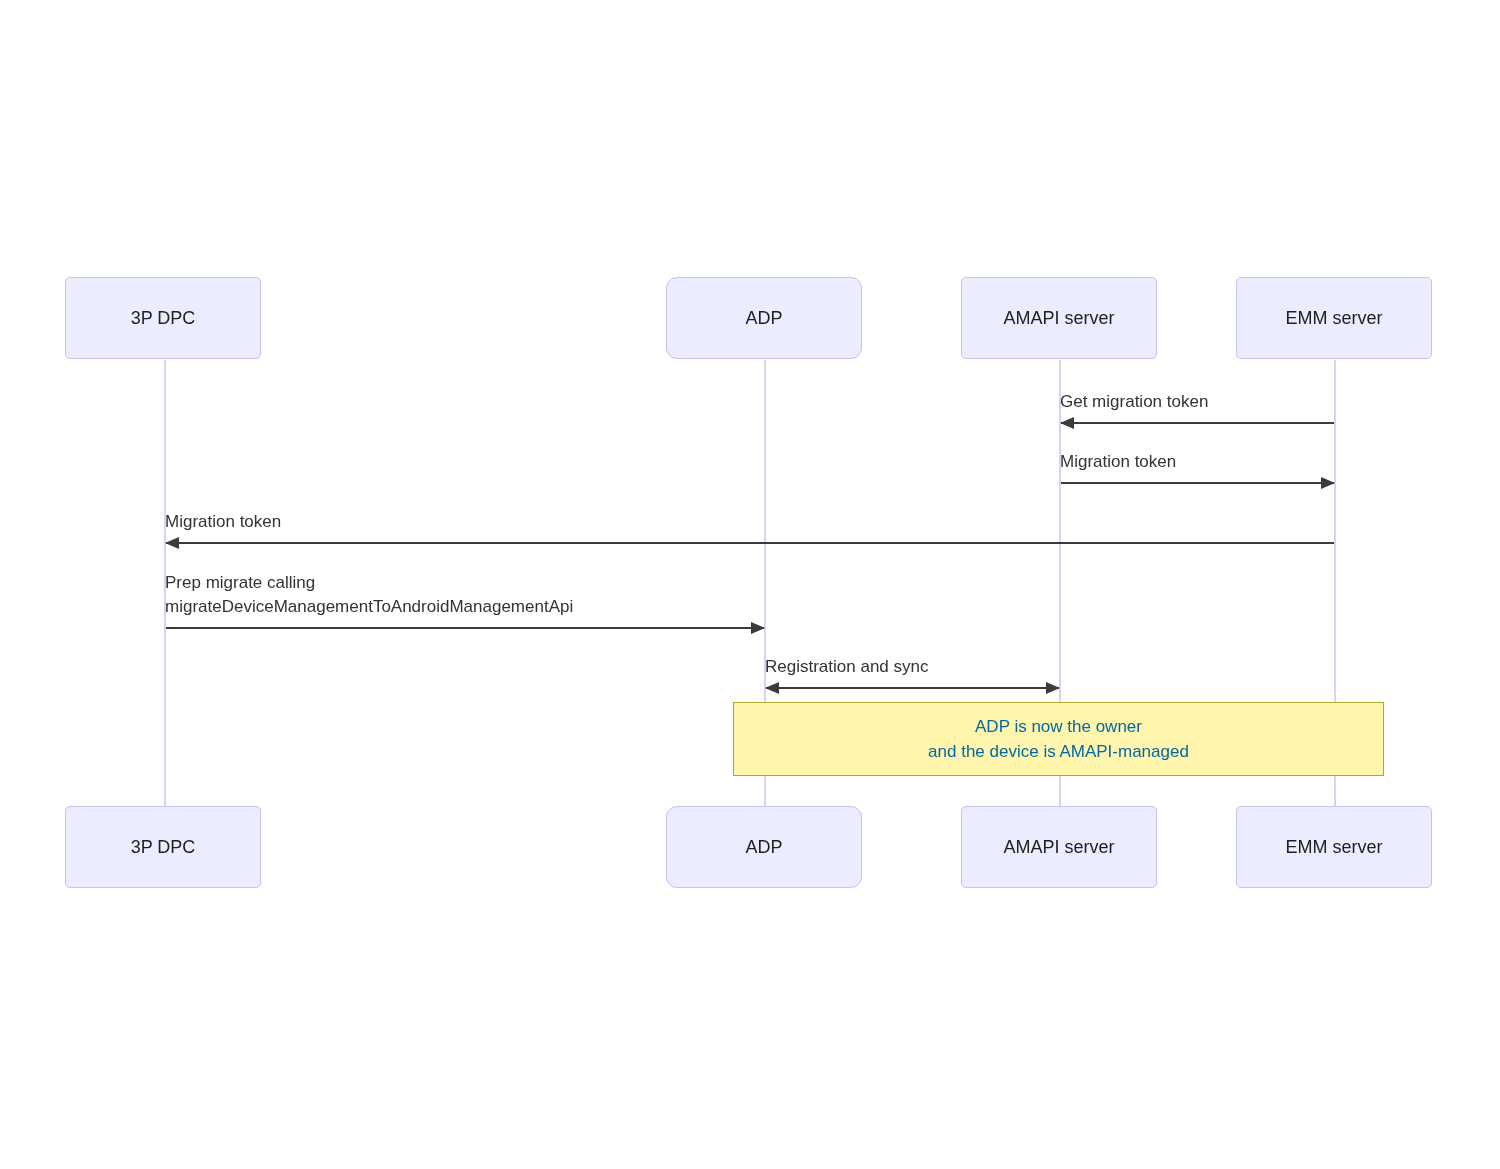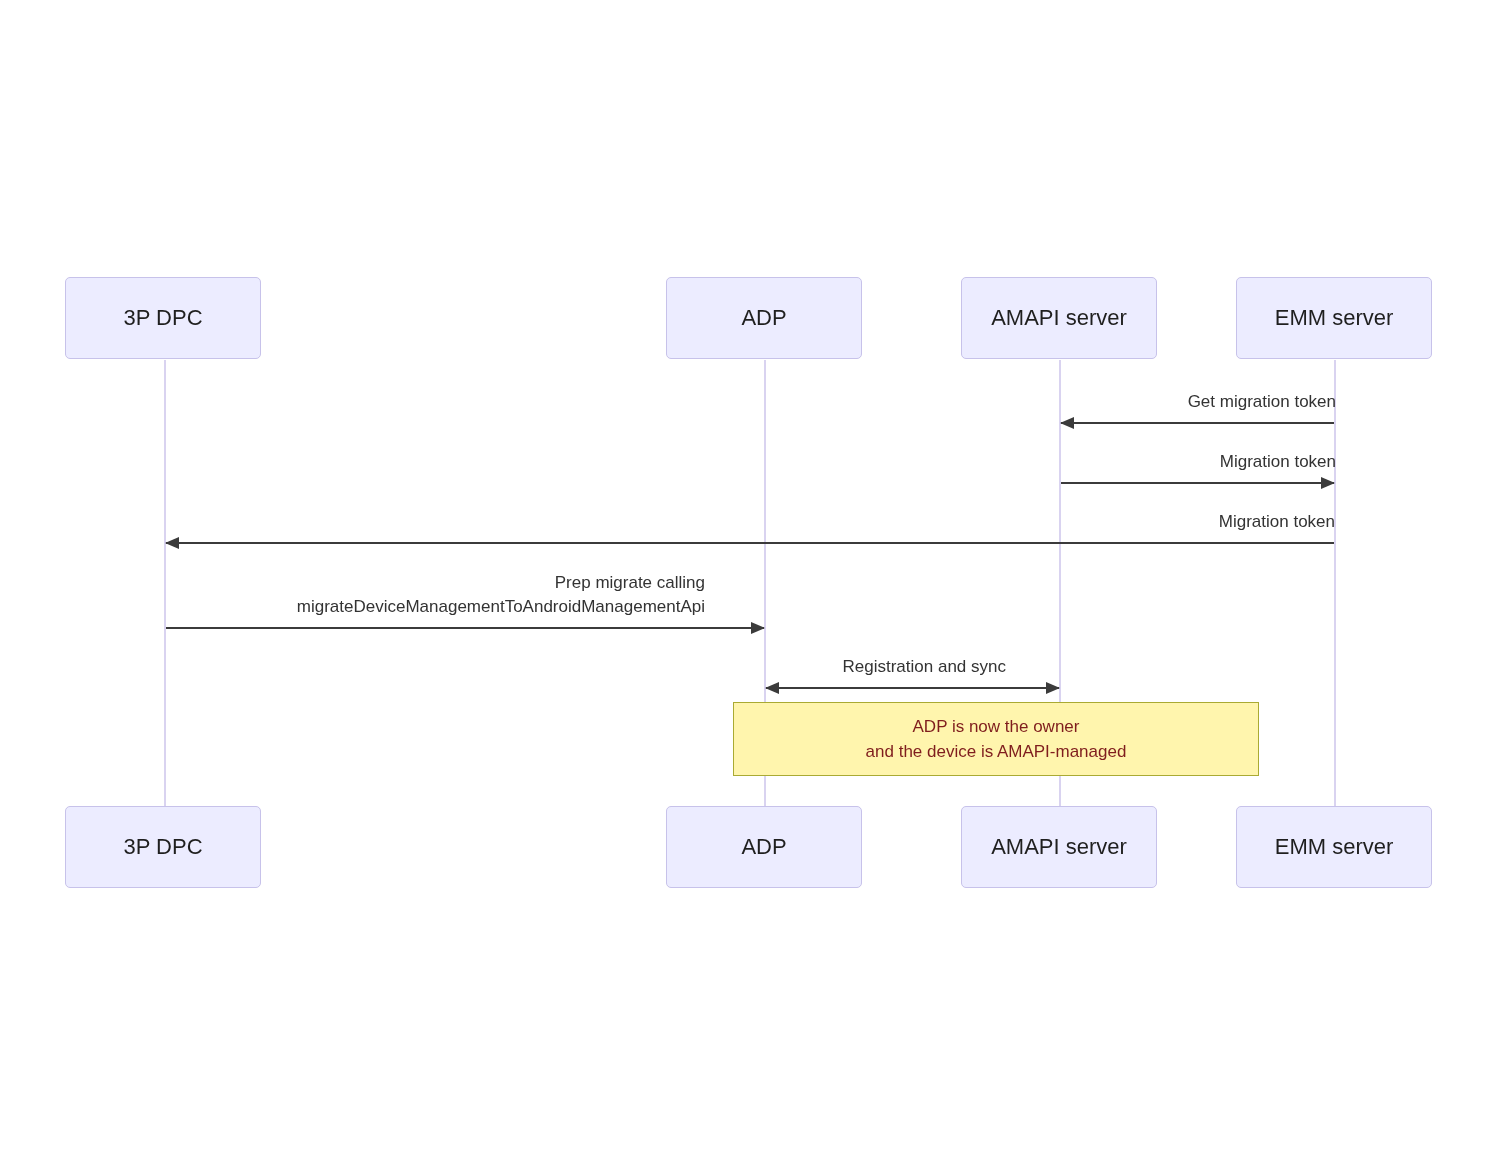--- a/index.html
+++ b/index.html
@@ -19,48 +19,48 @@
   .actor {
     position: absolute;
     width: 196px;
     height: 82px;
     background: #ECECFF;
     border: 1px solid #C7C2EA;
     border-radius: 5px;
     display: flex;
     align-items: center;
     justify-content: center;
-    font-size: 22px;
+    font-size: 18px;
     color: #1f1f1f;
     box-sizing: border-box;
   }
   .actor.row-top    { top: 277px; }
   .actor.row-bottom { top: 806px; }
   .actor.a0 { left: 65px;   }
-  .actor.a1 { left: 666px;  }
+  .actor.a1 { left: 666px; border-radius: 11px;  }
   .actor.a2 { left: 961px; text-align: right;  }
   .actor.a3 { left: 1236px; }
   
   .lifeline {
     position: absolute;
     top: 360px;
     height: 447px;
     width: 2px;
     background: #D9D3F0;
   }
   .lifeline.l0 { left: 164px;  }
   .lifeline.l1 { left: 764px;  }
   .lifeline.l2 { left: 1059px; }
   .lifeline.l3 { left: 1334px; }
   
   .msg-label {
     position: absolute;
     color: #333333;
     font-size: 17px;
-    text-align: right;
+    text-align: left;
     line-height: 24px;
     white-space: nowrap;
   }
   .msg1-label { left: 1060px; width: 276px; top: 390px; }
   .msg2-label { left: 1060px; width: 276px; top: 450px; }
   .msg3-label { left: 165px;  width: 1170px; top: 510px; }
   .msg4-label { left: 165px;  width: 540px;  top: 571px; }
   .msg5-label { left: 765px;  width: 241px;  top: 655px; }
   
   .arrow {
@@ -93,26 +93,26 @@
   .msg1-arrow { top: 422px; left: 1061px; width: 273px; }
   .msg2-arrow { top: 482px; left: 1061px; width: 273px; }
   .msg3-arrow { top: 542px; left: 166px;  width: 1168px; }
   .msg4-arrow { top: 627px; left: 166px;  width: 598px; }
   .msg5-arrow { top: 687px; left: 766px;  width: 293px; }
   
   .note {
     position: absolute;
     left: 733px;
     top: 702px;
-    width: 526px;
+    width: 651px;
     height: 74px;
     background: #FFF5AD;
     border: 1px solid #AAAA33;
     box-sizing: border-box;
-    color: #7f1d1d;
+    color: #0369a1;
     font-size: 17px;
     line-height: 25px;
     text-align: center;
     padding-top: 11px;
   }
 </style>
 </head>
 <body>
 
 <div class="canvas">

